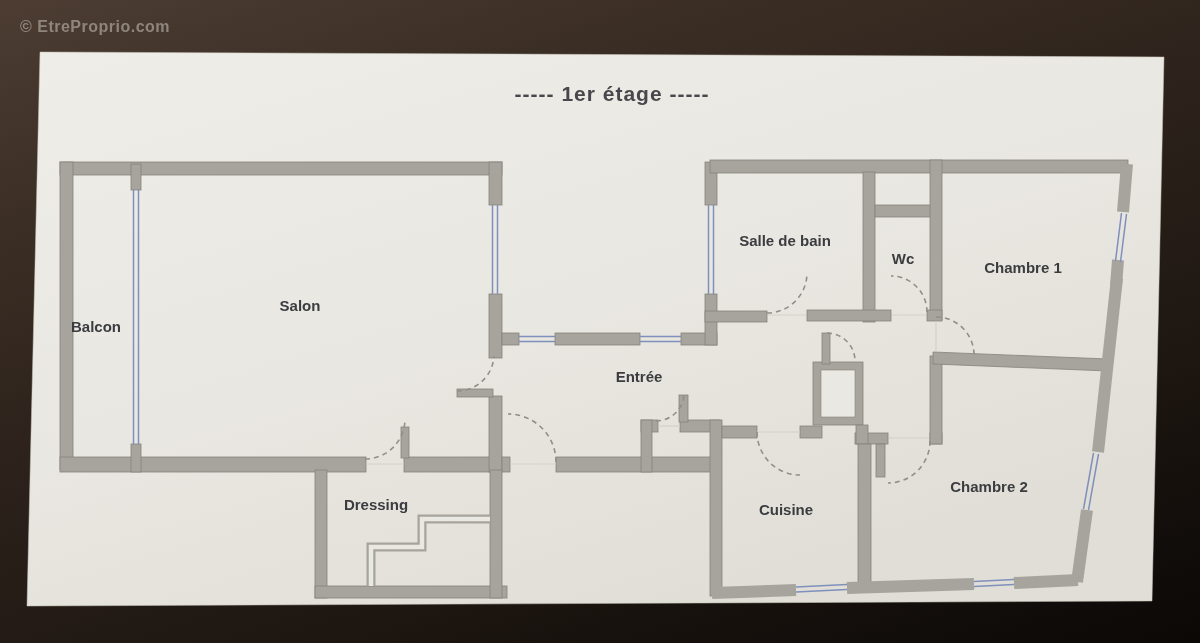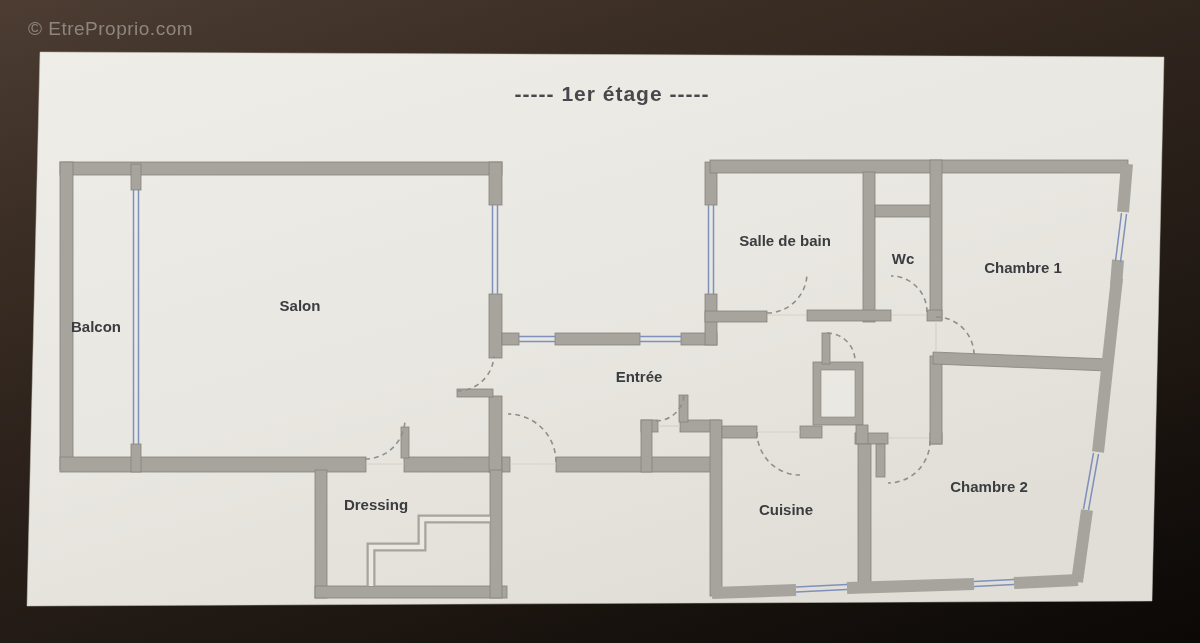--- a/index.html
+++ b/index.html
@@ -8,22 +8,22 @@
     --door-arc:#90908a; --label-text:#3a3c40; --title-text:#48484c;
     --watermark-text:#8e867d; --threshold:#d2d1ca;
   }
   html,body{margin:0;padding:0;}
   body{
     width:1200px;height:643px;overflow:hidden;position:relative;
     font-family:"Liberation Sans","DejaVu Sans",sans-serif;
     background:linear-gradient(162deg,#4d3d33 0%,#3b2e25 22%,#2b211a 48%,#1d1611 72%,#0b0806 100%);
   }
   .watermark{
-    position:absolute;left:28px;top:18px;z-index:3;
-    font-size:19px;letter-spacing:.5px;color:var(--watermark-text);
+    position:absolute;left:20px;top:18px;z-index:3;
+    font-size:16px;letter-spacing:.5px;color:var(--watermark-text);font-weight:bold;
   }
   svg{position:absolute;left:0;top:0;z-index:2;}
   .sheet{fill:url(#sheetGrad);stroke:var(--sheet-edge);stroke-width:.5;}
   .wall rect,.wall polygon{fill:var(--wall);stroke:var(--wall-edge);stroke-width:.8;}
   .wall line{stroke:var(--wall);}
   .inner{fill:var(--sheet);stroke:var(--wall-edge);stroke-width:.6;}
   .win line{stroke:var(--window-blue);stroke-width:1.5;}
   .thresh line{stroke:var(--threshold);stroke-width:1.2;}
   .doors path{fill:none;stroke:var(--door-arc);stroke-width:1.6;stroke-dasharray:5 4;}
   .doors rect{fill:var(--wall);stroke:var(--wall-edge);stroke-width:.8;}

